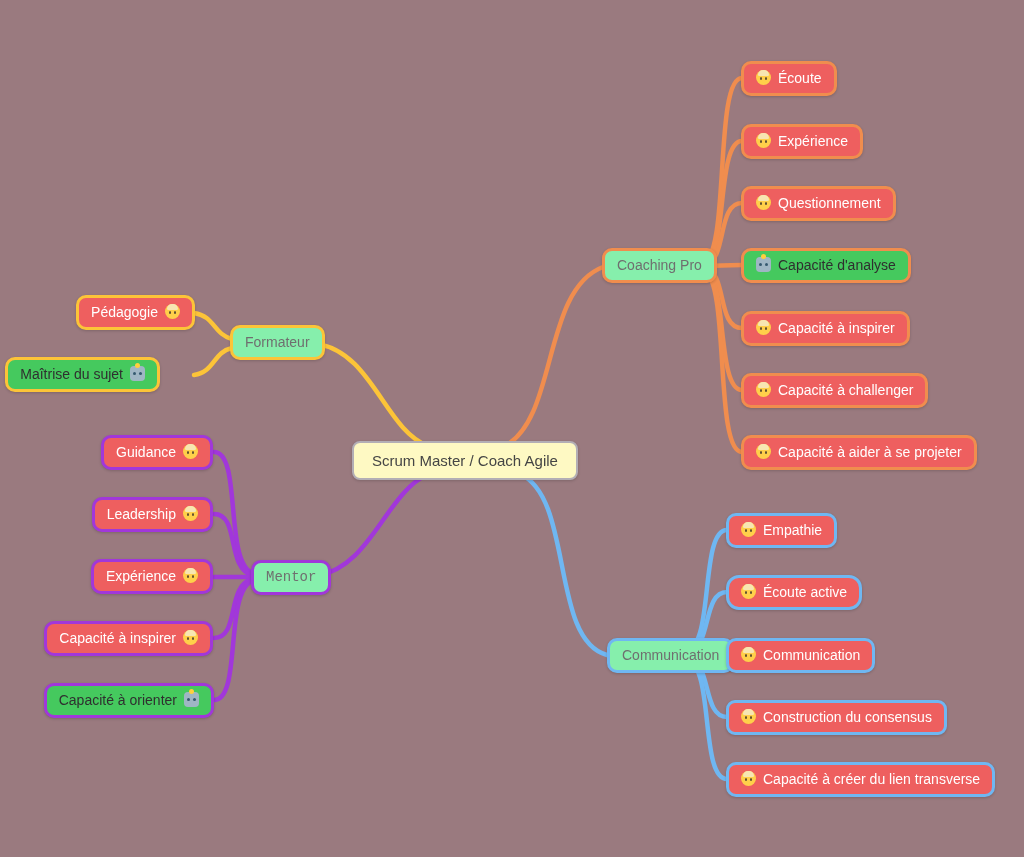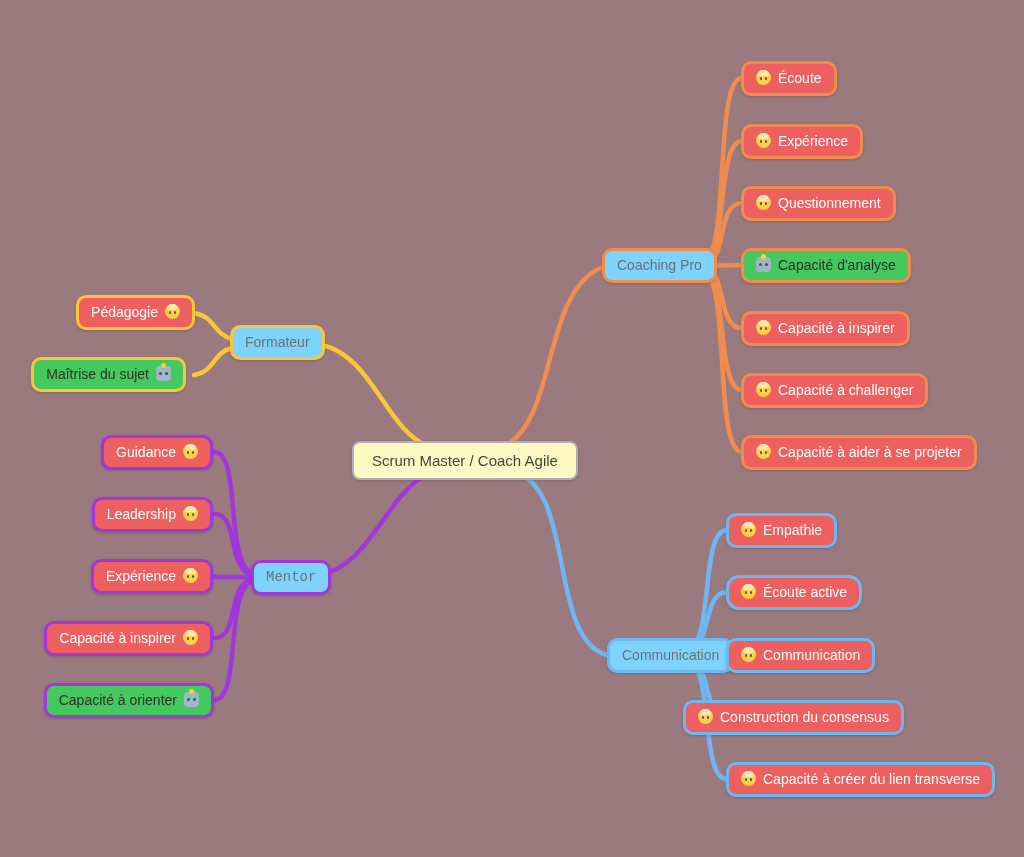--- a/index.html
+++ b/index.html
@@ -12,21 +12,21 @@
   .node{
     position:absolute;display:inline-block;white-space:nowrap;
     border-radius:10px;border:3px solid transparent;
     padding:6px 12px;font-size:14px;line-height:17px;
     box-shadow:0 1px 3px rgba(0,0,0,.18);
   }
   .center{
     background:#fef9c3;border:2px solid #b3aeb5;color:#454545;
     font-size:15px;padding:9px 18px;border-radius:8px;
   }
-  .main{background:#7dd3fc;color:#6f6f6f;}
+  .main{background:#86efac;color:#6f6f6f;}
   .soft{background:#ee5f5f;color:#ffffff;}
   .hard{background:#45c95e;color:#2f2f2f;}
   .bd-orange{border-color:#f08d4e;}
   .bd-yellow{border-color:#fcc438;}
   .bd-purple{border-color:#a137da;}
   .bd-blue{border-color:#6fb7f2;}
   .icon{display:inline-block;width:15px;height:15px;vertical-align:-2px;position:relative;}
   .gap-r{margin-right:7px;} .gap-l{margin-left:7px;}
   
   .icon-face{background:#ffd04a;border-radius:50%;}
@@ -119,21 +119,21 @@
 <div class="node soft bd-orange" style="left:741px;top:373px;">
   <span class="icon icon-face gap-r"></span><span>Capacité à challenger</span>
 </div>
 <div class="node soft bd-orange" style="left:741px;top:435px;text-align:right;">
   <span class="icon icon-face gap-r"></span><span>Capacité à aider à se projeter</span>
 </div>
 
 <div class="node soft bd-yellow" style="right:829px;top:295px;margin-left:41px;">
   <span>Pédagogie</span><span class="icon icon-face gap-l"></span>
 </div>
-<div class="node hard bd-yellow" style="right:838px;top:357px;">
+<div class="node hard bd-yellow" style="right:864px;top:357px;">
   <span>Maîtrise du sujet</span><span class="icon icon-robot gap-l"></span>
 </div>
 
 <div class="node soft bd-purple" style="right:811px;top:435px;">
   <span>Guidance</span><span class="icon icon-face gap-l"></span>
 </div>
 <div class="node soft bd-purple" style="right:811px;top:497px;">
   <span>Leadership</span><span class="icon icon-face gap-l"></span>
 </div>
 <div class="node soft bd-purple" style="right:811px;top:559px;">
@@ -148,18 +148,18 @@
 
 <div class="node soft bd-blue" style="left:726px;top:513px;">
   <span class="icon icon-face gap-r"></span><span>Empathie</span>
 </div>
 <div class="node soft bd-blue" style="left:726px;top:575px;border-radius:13px;">
   <span class="icon icon-face gap-r"></span><span>Écoute active</span>
 </div>
 <div class="node soft bd-blue" style="left:726px;top:638px;">
   <span class="icon icon-face gap-r"></span><span>Communication</span>
 </div>
-<div class="node soft bd-blue" style="left:683px;top:700px;">
+<div class="node soft bd-blue" style="left:726px;top:700px;border-radius:9px;">
   <span class="icon icon-face gap-r"></span><span>Construction du consensus</span>
 </div>
 <div class="node soft bd-blue" style="left:726px;top:762px;">
   <span class="icon icon-face gap-r"></span><span>Capacité à créer du lien transverse</span>
 </div>
 
 </body></html>

